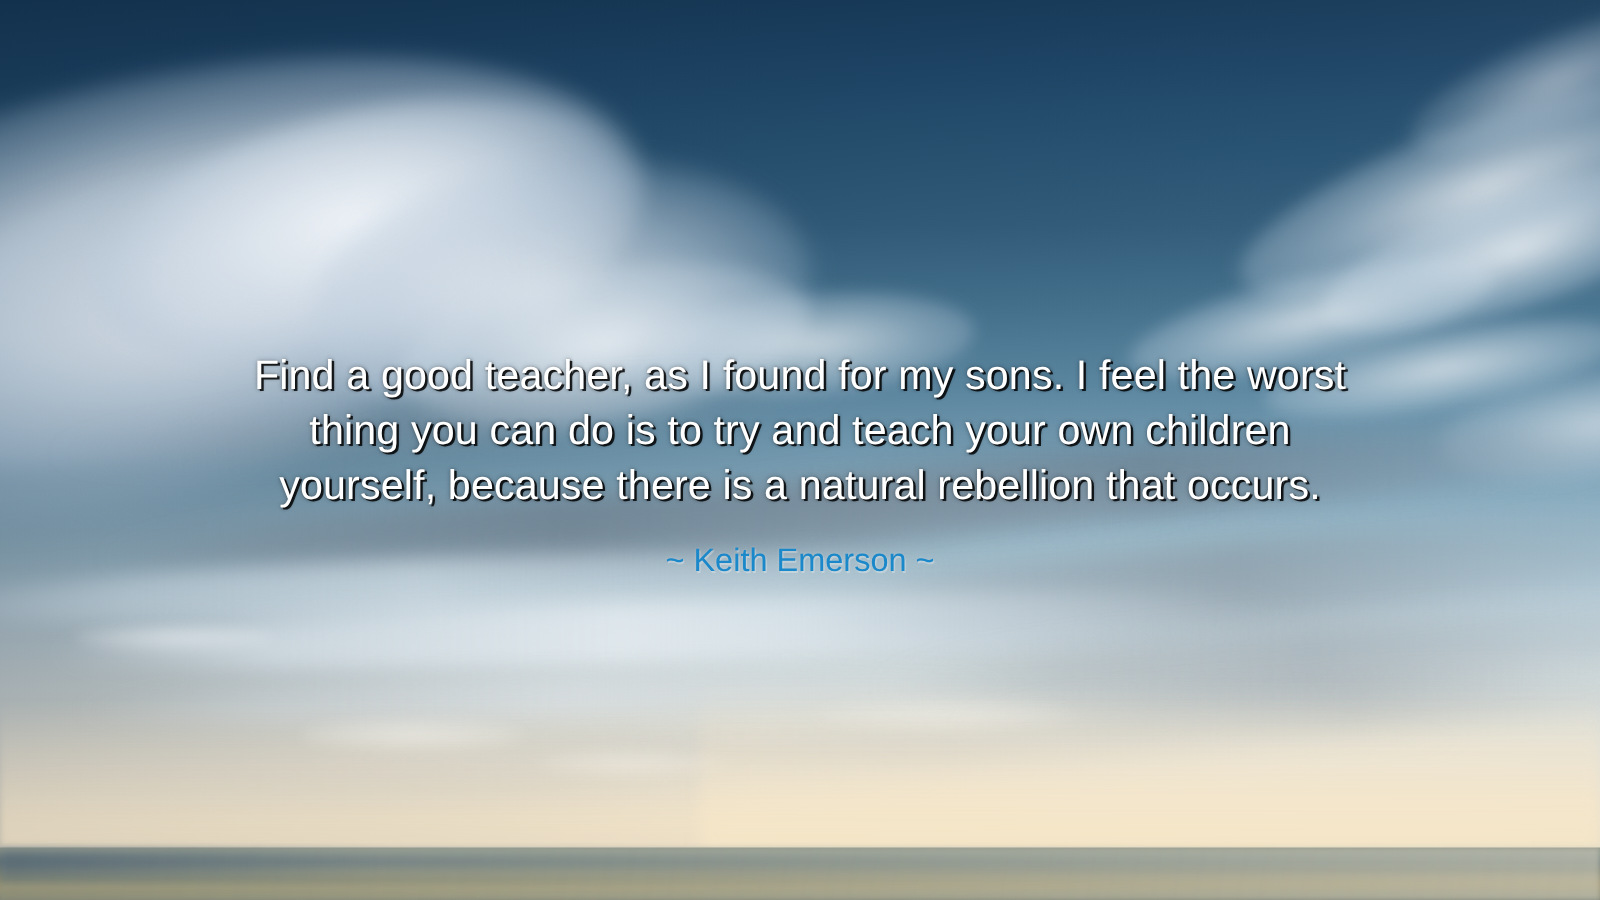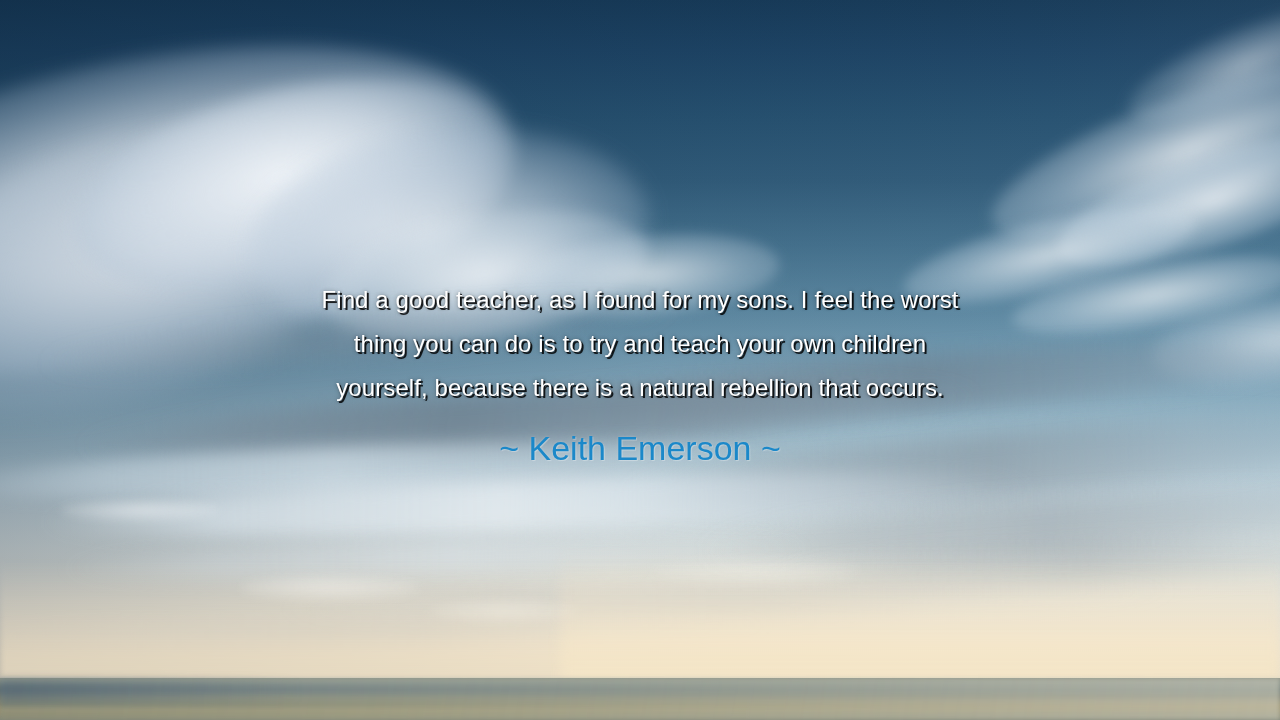--- a/index.html
+++ b/index.html
@@ -415,35 +415,35 @@
     position: absolute;
     left: 0; right: 0;
     top: 278px;
     text-align: center;
     z-index: 20;
   }
   .quote-text {
     margin: 0;
     padding: 0 36px;
     color: #ffffff;
-    font-size: 24px;
+    font-size: 33px;
     line-height: 44px;
     font-weight: 400;
     letter-spacing: 0.1px;
     text-shadow:
        2px 2px 0px rgba(0,0,0,0.80),
        1px 1px 2px rgba(0,0,0,0.55),
        0 0 4px rgba(0,0,0,0.30);
     white-space: pre-line;
   }
   .author-line {
     margin: 0;
     padding-top: 18px;
     color: #1b88c9;
-    font-size: 34px;
+    font-size: 26px;
     line-height: 40px;
     font-weight: 400;
     text-shadow:
        1px 1px 0px rgba(255,255,255,0.25),
        0 0 3px rgba(255,255,255,0.20);
   }
 </style>
 </head>
 <body>
 

